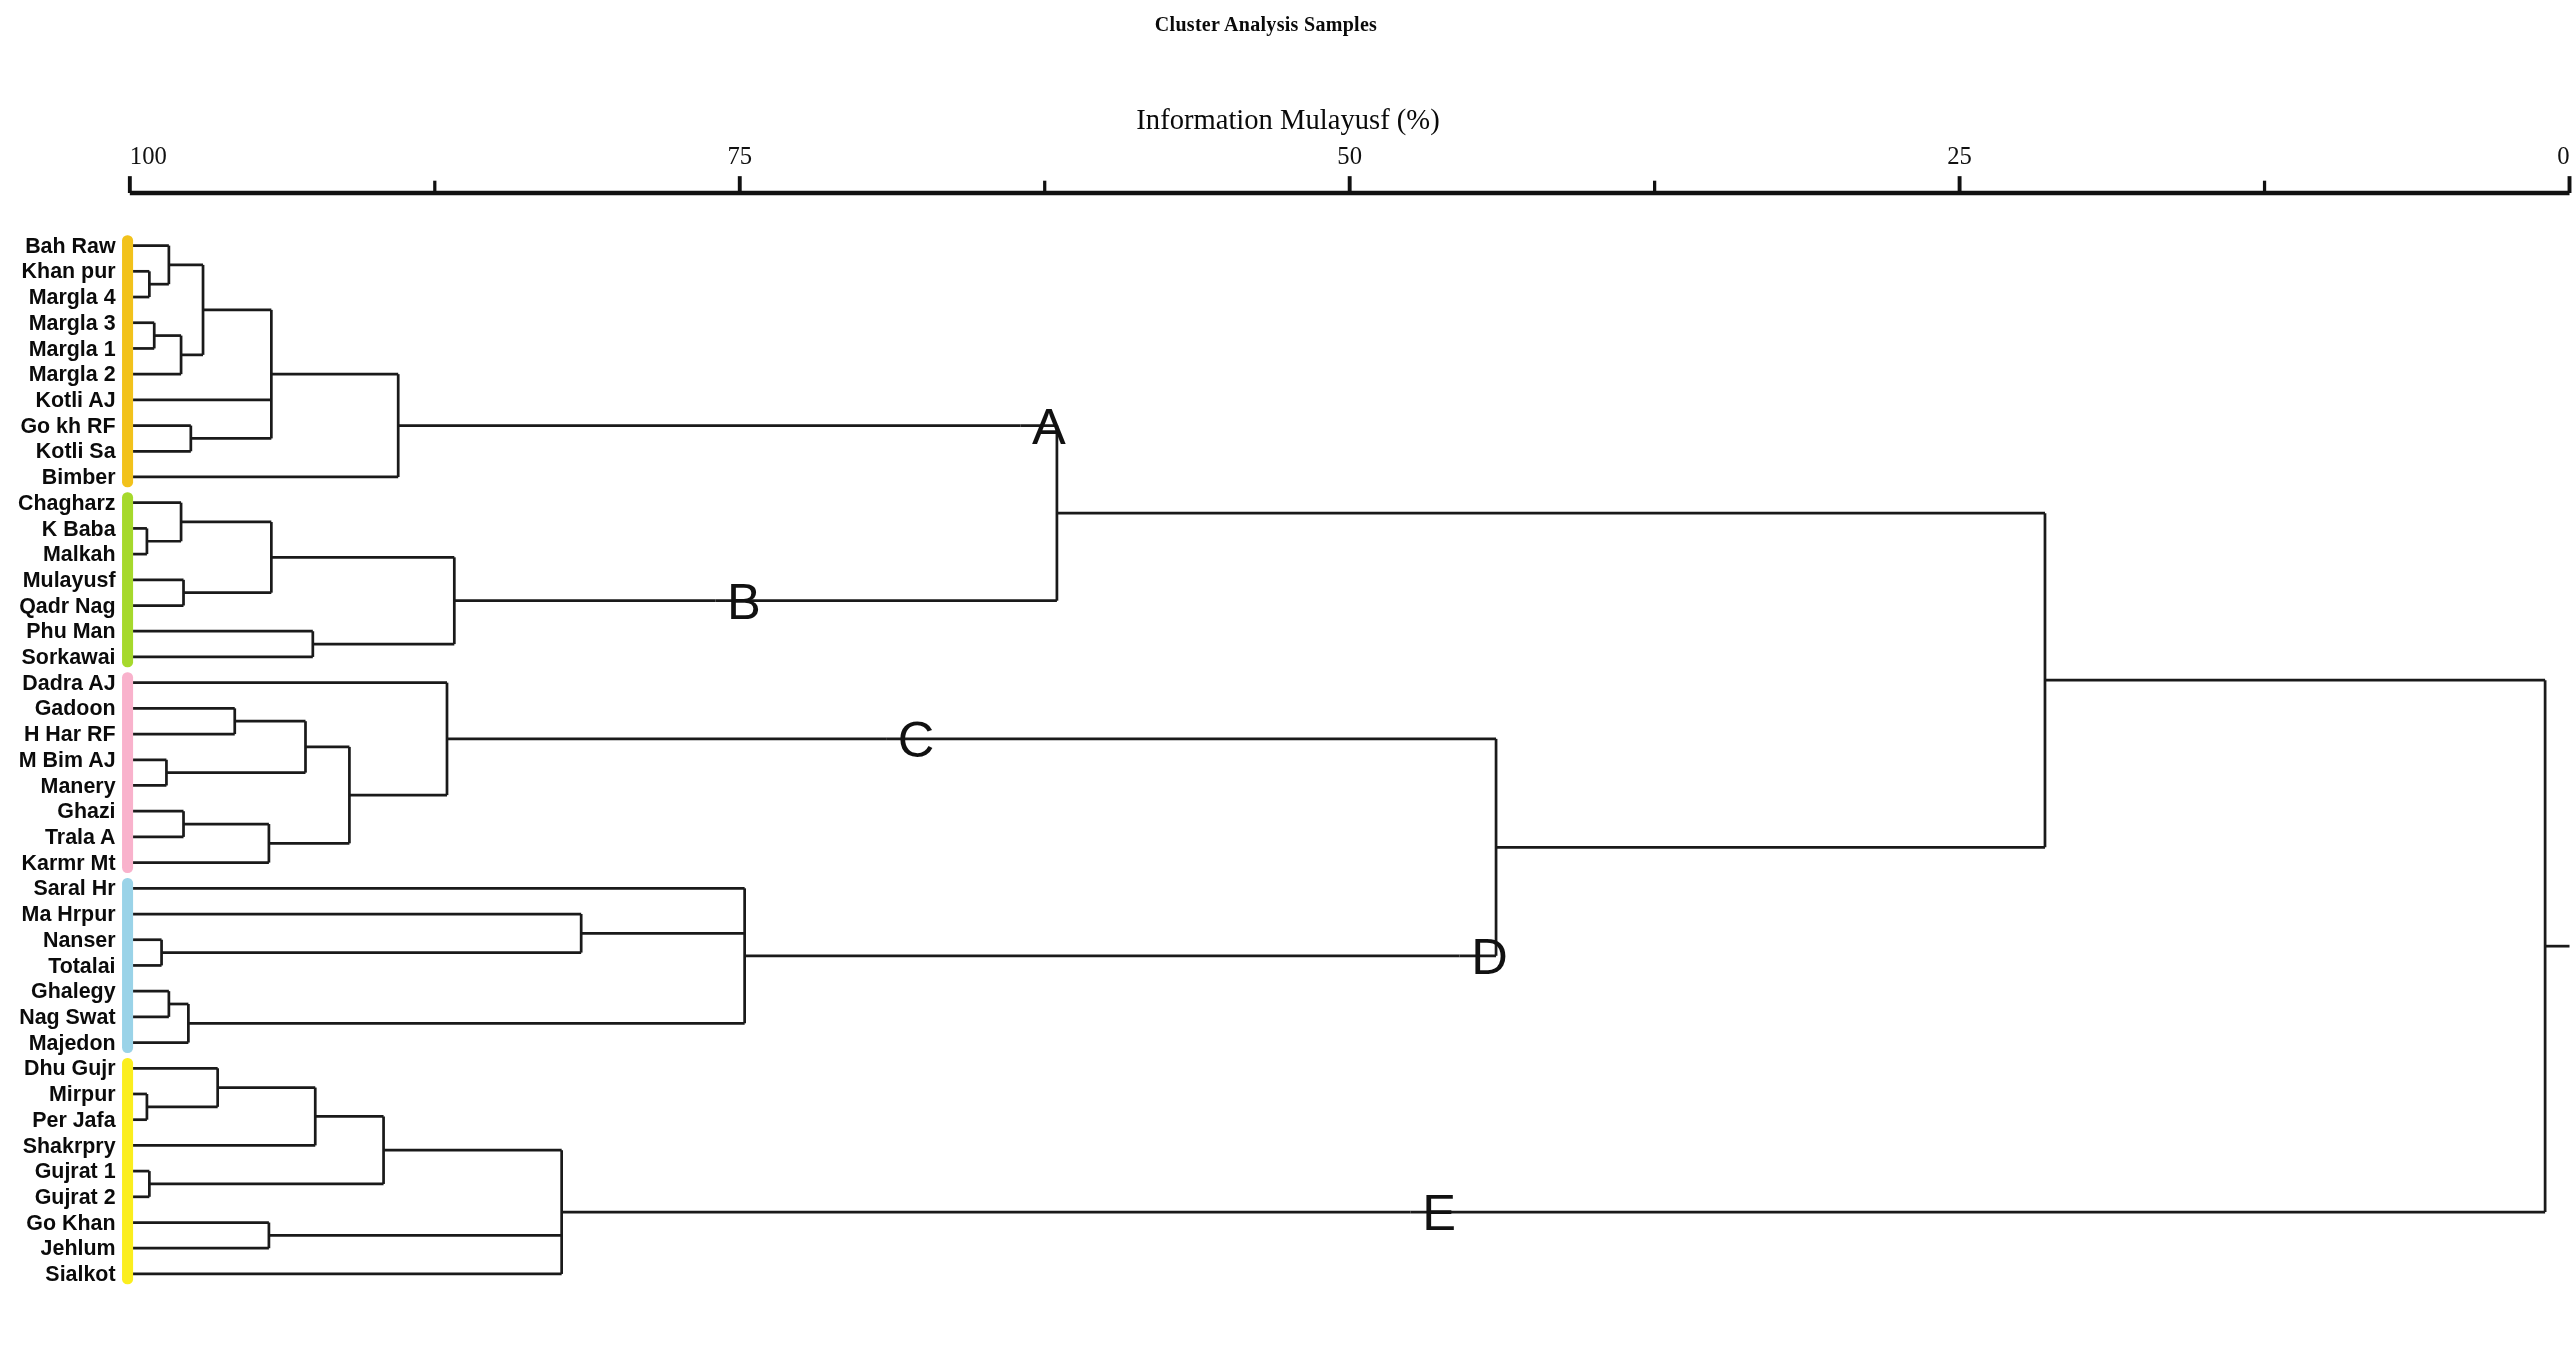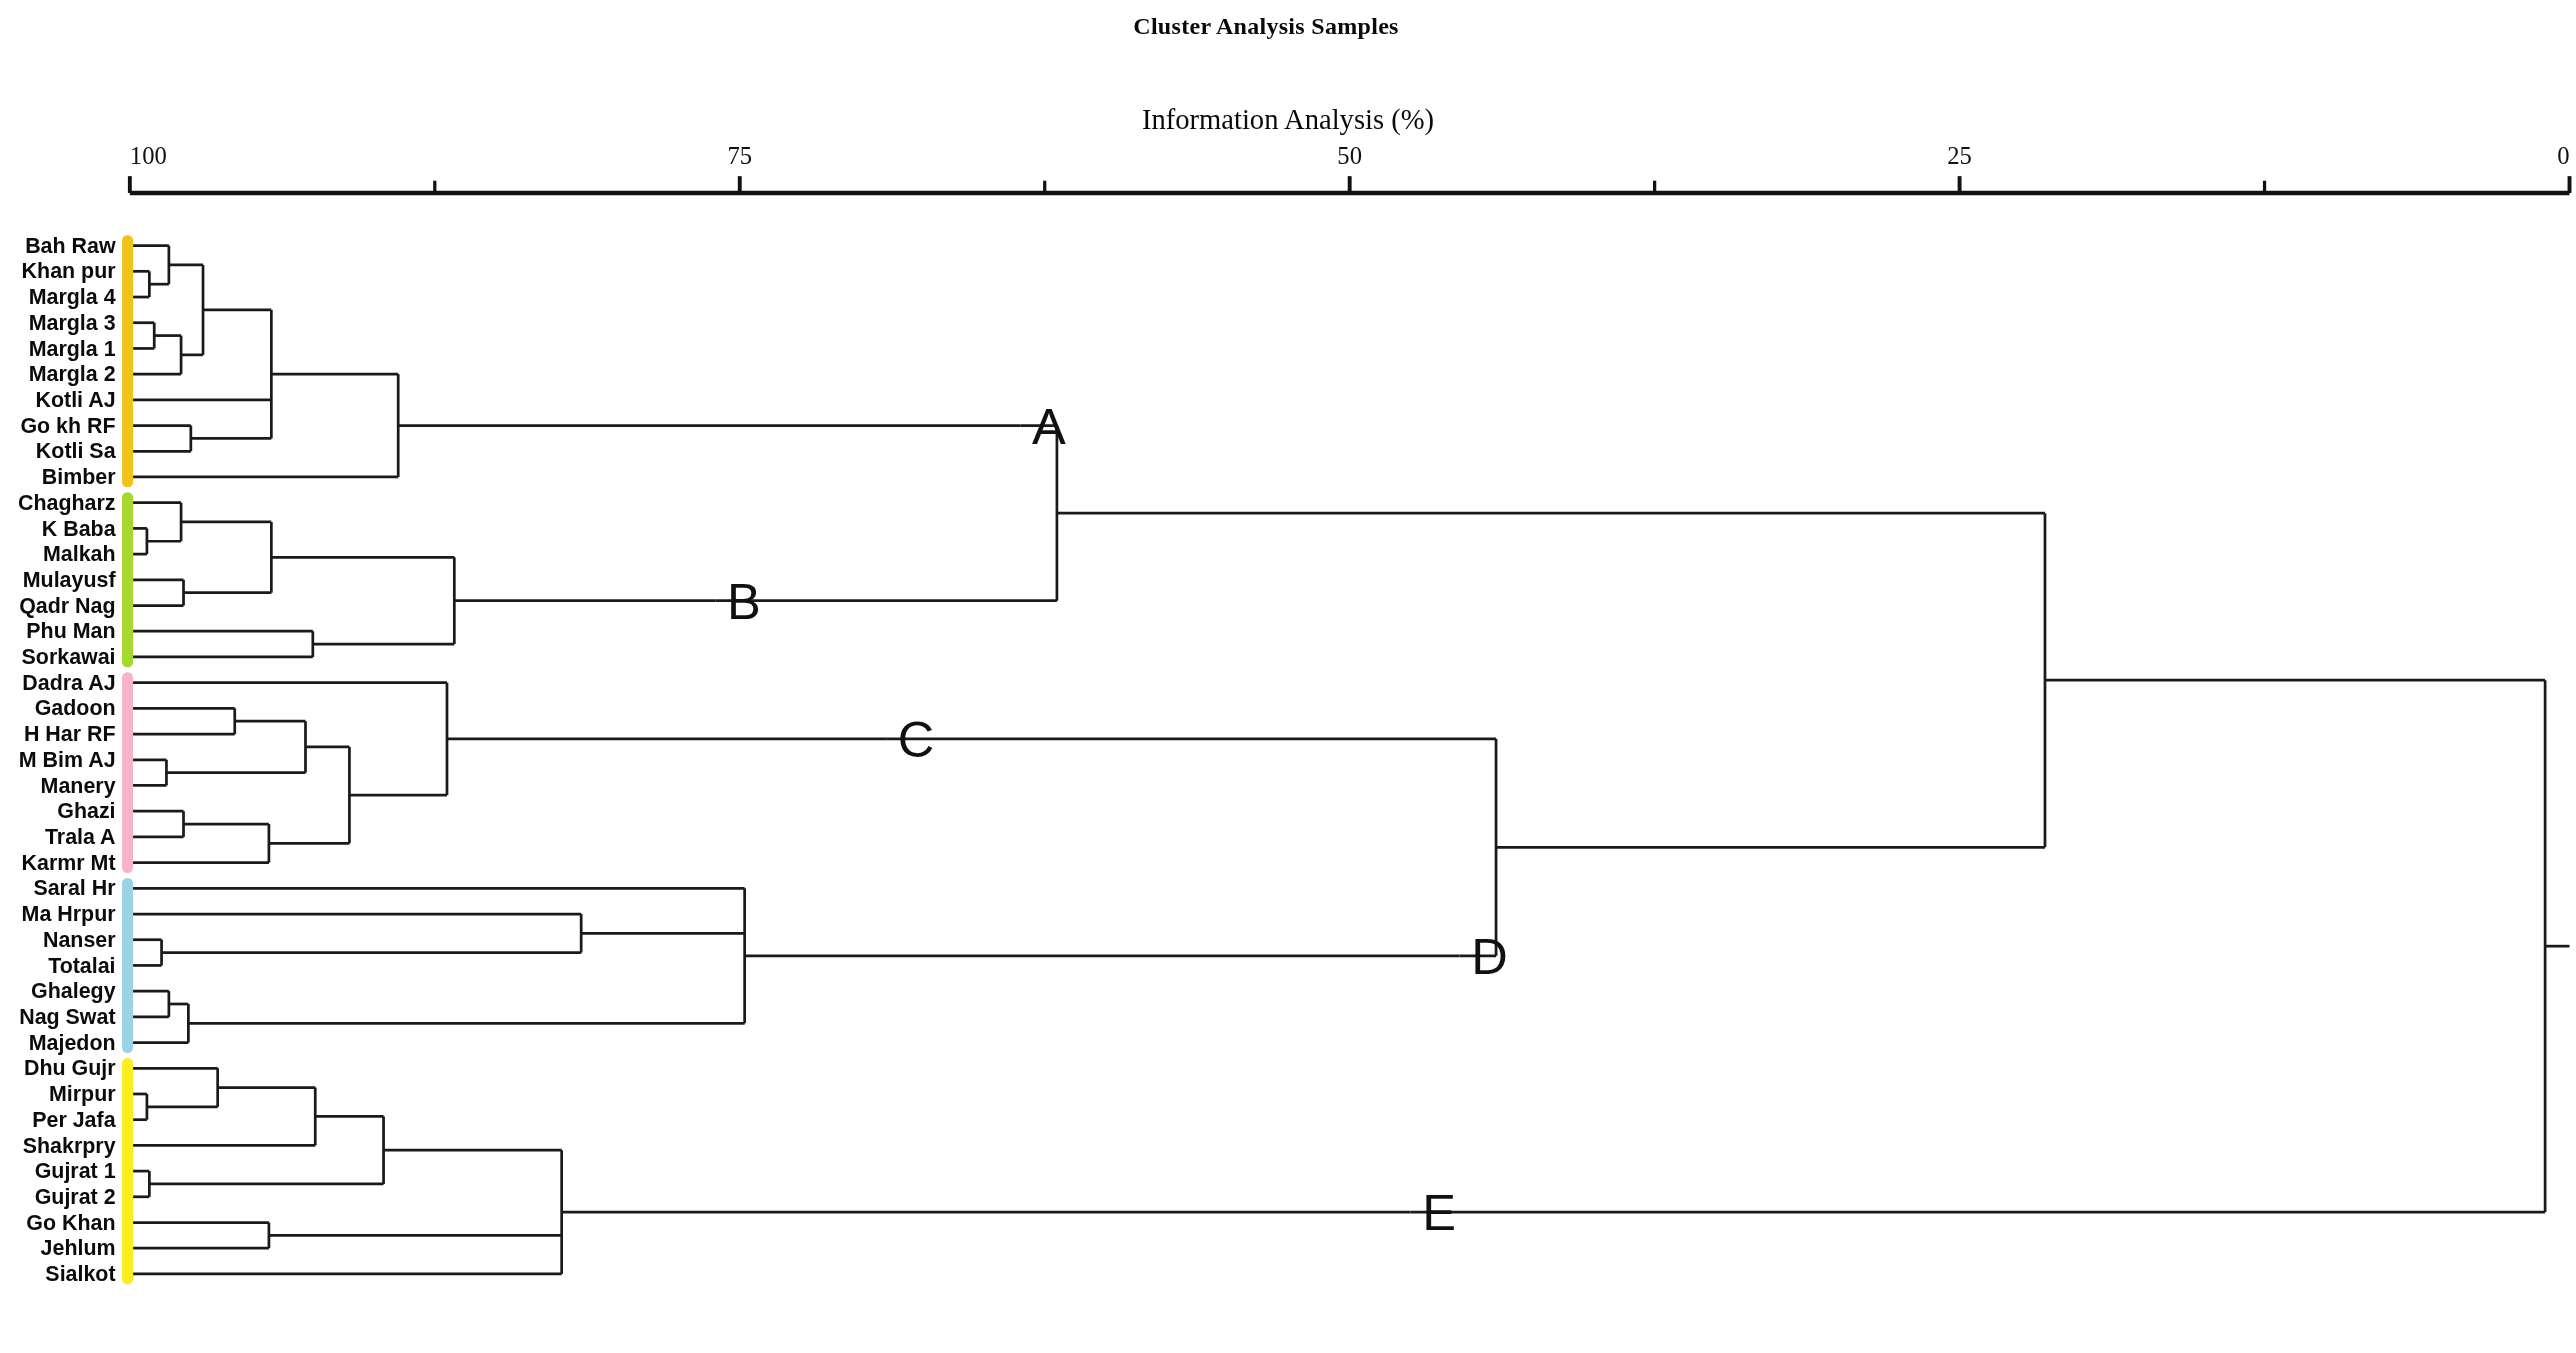--- a/index.html
+++ b/index.html
@@ -10,21 +10,21 @@
     color:#0a0a0a;
     overflow:hidden;
     position:relative;
   }
   #root{position:relative;width:2576px;height:1354px;}
 
   .title{
     position:absolute;left:0;top:13px;width:2532px;
     text-align:center;
     font-family:"Liberation Serif", serif;
-    font-weight:bold;font-size:24px;letter-spacing:0.3px;
+    font-weight:bold;font-size:20px;letter-spacing:0.3px;
   }
   .axis-label{
     position:absolute;left:0;top:104px;width:2576px;
     text-align:center;
     font-family:"Liberation Serif", serif;
     font-weight:normal;font-size:28.6px;
   }
 
   svg.plot{position:absolute;left:0;top:0;width:2576px;height:1354px;}
 
@@ -46,21 +46,21 @@
   .tickmark{stroke:#111;stroke-width:6;}
   .tickmark.minor{stroke-width:5;}
 </style>
 </head>
 <body>
 
 <div id="root">
 
   <div class="title">Cluster Analysis Samples</div>
 
-  <div class="axis-label">Information Analysis (%)</div>
+  <div class="axis-label">Information Mulayusf (%)</div>
 
   <svg class="plot" id="plot" viewBox="0 0 3968 2085" xmlns="http://www.w3.org/2000/svg">
     <g id="axis-group">
         <line x1="200" y1="297" x2="3958" y2="297" class="axisline"></line>
         <line x1="200" y1="297" x2="200" y2="271" class="tickmark"></line>
         <text x="200" y="253" class="ticklbl" text-anchor="start">100</text>
         <line x1="1139.5" y1="297" x2="1139.5" y2="271" class="tickmark"></line>
         <text x="1139.5" y="253" class="ticklbl" text-anchor="middle">75</text>
         <line x1="2079" y1="297" x2="2079" y2="271" class="tickmark"></line>
         <text x="2079" y="253" class="ticklbl" text-anchor="middle">50</text>

